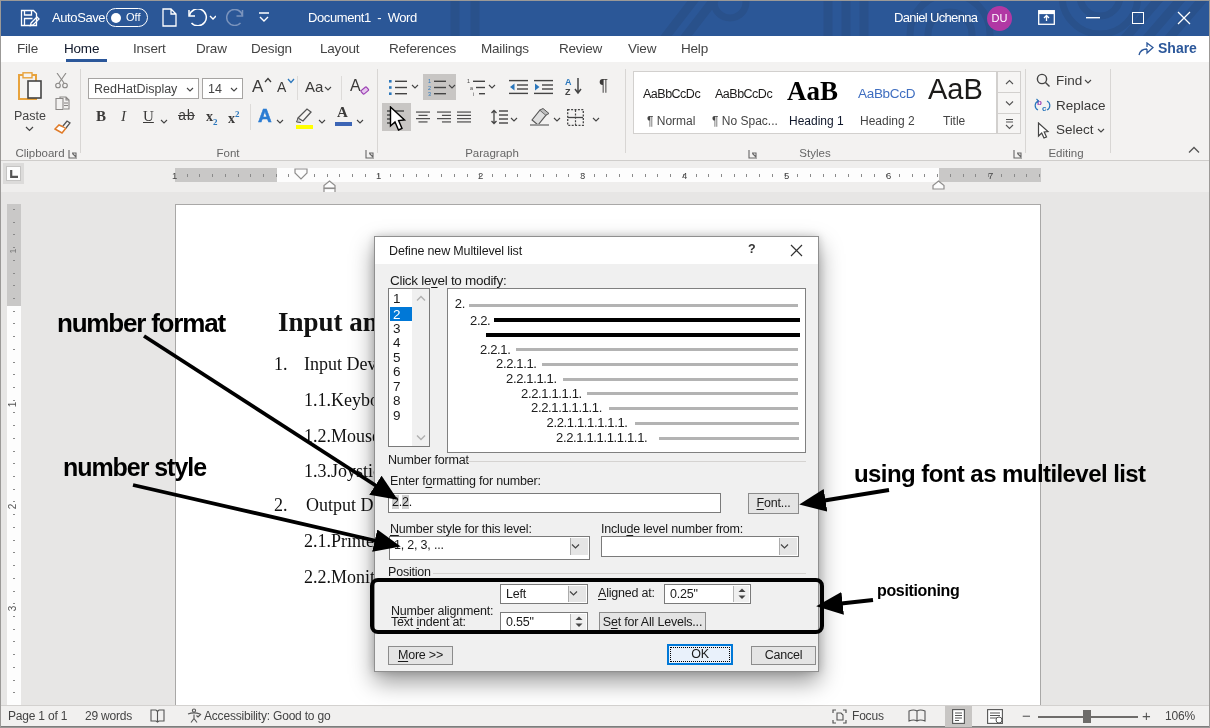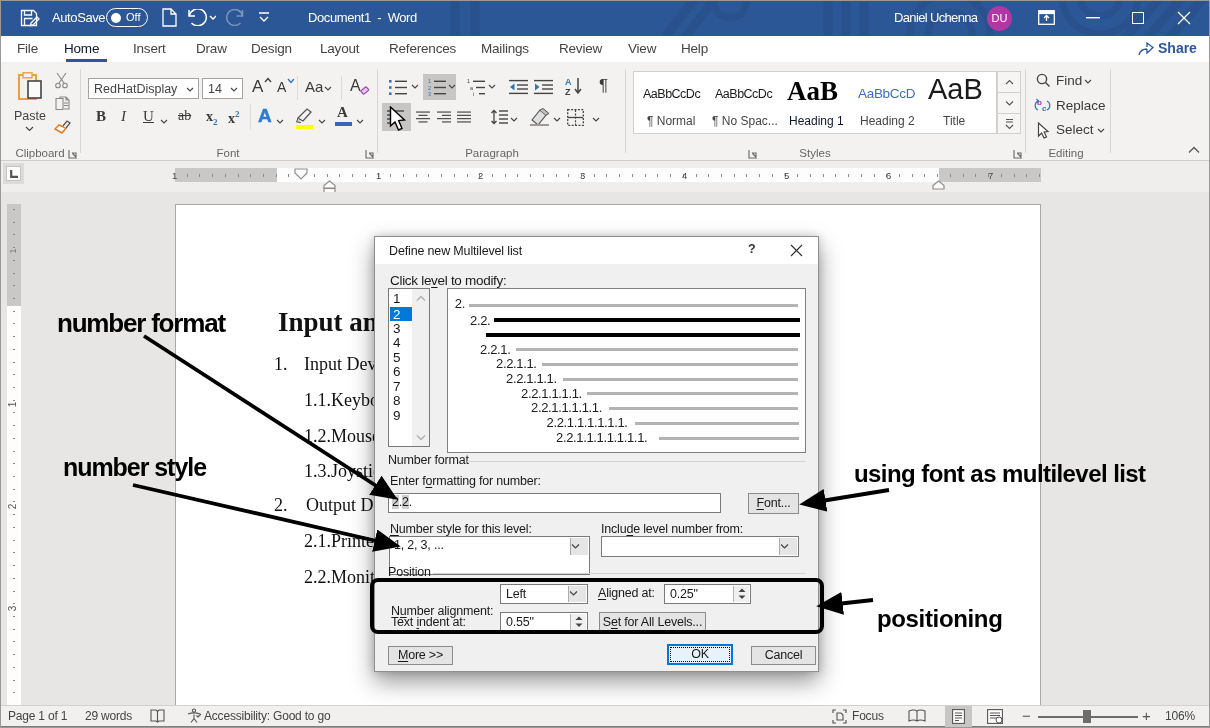--- a/index.html
+++ b/index.html
@@ -228,21 +228,21 @@
   <svg class="abs" style="left:360px;top:22px" width="11" height="11" viewBox="0 0 11 11">
     <rect x="1" y="4" width="7" height="4.5" rx="1" transform="rotate(-40 5 6)" fill="#e6c7ee" stroke="#9b3fb3" stroke-width="1.2"></rect>
   </svg>
 
   <span class="abs" style="left:96px;top:46px;font-size:15px;font-weight:bold;color:#3b3a39;font-family:'Liberation Serif',serif">B</span>
   <span class="abs" style="left:121px;top:46px;font-size:15px;font-style:italic;color:#3b3a39;font-family:'Liberation Serif',serif">I</span>
   <span class="abs" style="left:143px;top:46px;font-size:15px;color:#3b3a39;text-decoration:underline;font-family:'Liberation Serif',serif">U</span>
   <svg class="abs" style="left:160px;top:57px" width="8" height="6" viewBox="0 0 8 6">
       <path d="M1 1 l3 3 3-3" fill="none" stroke="#444" stroke-width="1.1"></path>
     </svg>
-  <span class="abs" style="left:178px;top:46px;font-size:14px;color:#3b3a39;text-decoration:line-through;font-family:Liberation Serif, serif">ab</span>
+  <span class="abs" style="left:178px;top:46px;font-size:14px;color:#3b3a39;text-decoration:line-through;font-family:Liberation Mono, monospace">ab</span>
   <span class="abs" style="left:206px;top:47px;font-size:14px;font-weight:bold;color:#3b3a39;font-family:'Liberation Serif',serif">x<sub style="font-size:9px;color:#2b77bc">2</sub></span>
   <span class="abs" style="left:228px;top:47px;font-size:14px;font-weight:bold;color:#3b3a39;font-family:'Liberation Serif',serif">x<sup style="font-size:9px;color:#2b77bc">2</sup></span>
   <div class="gsep" style="left:250px;top:42px;height:26px;background:#dddbd9"></div>
   <span class="abs" style="left:258px;top:43px;font-size:19px;font-weight:bold;color:#2b7cd3;-webkit-text-stroke:0.5px #2b7cd3">A</span>
   <svg class="abs" style="left:276px;top:57px" width="8" height="6" viewBox="0 0 8 6">
       <path d="M1 1 l3 3 3-3" fill="none" stroke="#444" stroke-width="1.1"></path>
     </svg>
 
   <svg class="abs" style="left:295px;top:45px" width="20" height="22" viewBox="0 0 20 22">
     <path d="M3 11 L12 2 l4 3 -8 9 z" fill="#f6f4f2" stroke="#555" stroke-width="1.3"></path>
@@ -634,21 +634,21 @@
   </div>
 
   <span class="abs" style="left:13px;top:216px;">Number format</span>
   <div class="abs" style="left:92px;top:224px;width:339px;height:1px;background:#d5d3d1"></div>
   <span class="abs" style="left:15px;top:237px;">Enter f<u>o</u>rmatting for number:</span>
   <div class="dinput" style="left:13px;top:256px;width:333px;height:20px;">
     <span class="abs" style="left:3px;top:1px;"><span style="background:#cfcfcf">2</span>.<span style="background:#cfcfcf">2</span>.</span>
   </div>
   <div class="dbtn" style="left:373px;top:256px;width:51px;height:21px;line-height:19px;"><u>F</u>ont...</div>
   <span class="abs" style="left:15px;top:285px;"><u>N</u>umber style for this level:</span>
-  <div class="dinput" style="left:14px;top:299px;width:201px;height:39px;">
+  <div class="dinput" style="left:14px;top:299px;width:201px;height:24px;">
     <span class="abs" style="left:4px;top:1px;">1, 2, 3, ...</span>
     <div class="ddrop" style="height:17px;">
         <svg style="margin-top:5px" width="9" height="7" viewBox="0 0 9 7">
           <path d="M1 1.5 L4.5 5 8 1.5" fill="none" stroke="#444" stroke-width="1.2"></path>
         </svg>
       </div>
   </div>
   <span class="abs" style="left:226px;top:285px;">Inclu<u>d</u>e level number from:</span>
   <div class="dinput" style="left:226px;top:299px;width:198px;height:21px;">
     <div class="ddrop" style="height:17px;">
@@ -697,21 +697,21 @@
 
   <div class="dbtn" style="left:13px;top:409px;width:65px;height:19px;line-height:17px;"><u>M</u>ore &gt;&gt;</div>
   <div class="dbtn" style="left:292px;top:407px;width:66px;height:21px;line-height:17px;background:#e9f1fb;border:2px solid #0078d7;outline:1px dotted #000;outline-offset:-4px;">OK</div>
   <div class="dbtn" style="left:376px;top:409px;width:65px;height:19px;line-height:17px;">Cancel</div>
 </div>
 
 <div class="abs" style="left:370px;top:578px;width:454px;height:56px;border:4px solid #000;border-radius:8px;z-index:55;"></div>
 <div class="anno" style="left:57px;top:310px;font-size:26px;letter-spacing:-1.2px;">number format</div>
 <div class="anno" style="left:63px;top:455px;font-size:25px;letter-spacing:-1.05px;">number style</div>
 <div class="anno" style="left:854px;top:462px;font-size:24px;letter-spacing:-0.57px;">using font as multilevel list</div>
-<div class="anno" style="left:877px;top:607px;font-size:24px;letter-spacing:-0.35px;">positioning</div>
+<div class="anno" style="left:877px;top:583px;font-size:16px;letter-spacing:-0.35px;">positioning</div>
 <svg class="abs" style="left:0;top:0;z-index:61;pointer-events:none" width="1210" height="728" viewBox="0 0 1210 728">
   <defs>
     <marker id="ah" markerWidth="7" markerHeight="6" refX="5.2" refY="3" orient="auto">
       <path d="M0 0 L7 3 L0 6 z" fill="#000"></path>
     </marker>
   </defs>
   <line x1="144" y1="336" x2="392" y2="496" stroke="#000" stroke-width="3.8" marker-end="url(#ah)"></line>
   <line x1="133" y1="485" x2="394" y2="545" stroke="#000" stroke-width="3.8" marker-end="url(#ah)"></line>
   <line x1="889" y1="490" x2="806" y2="503.5" stroke="#000" stroke-width="3.8" marker-end="url(#ah)"></line>
   <line x1="873" y1="600" x2="823" y2="605.5" stroke="#000" stroke-width="3.8" marker-end="url(#ah)"></line>

